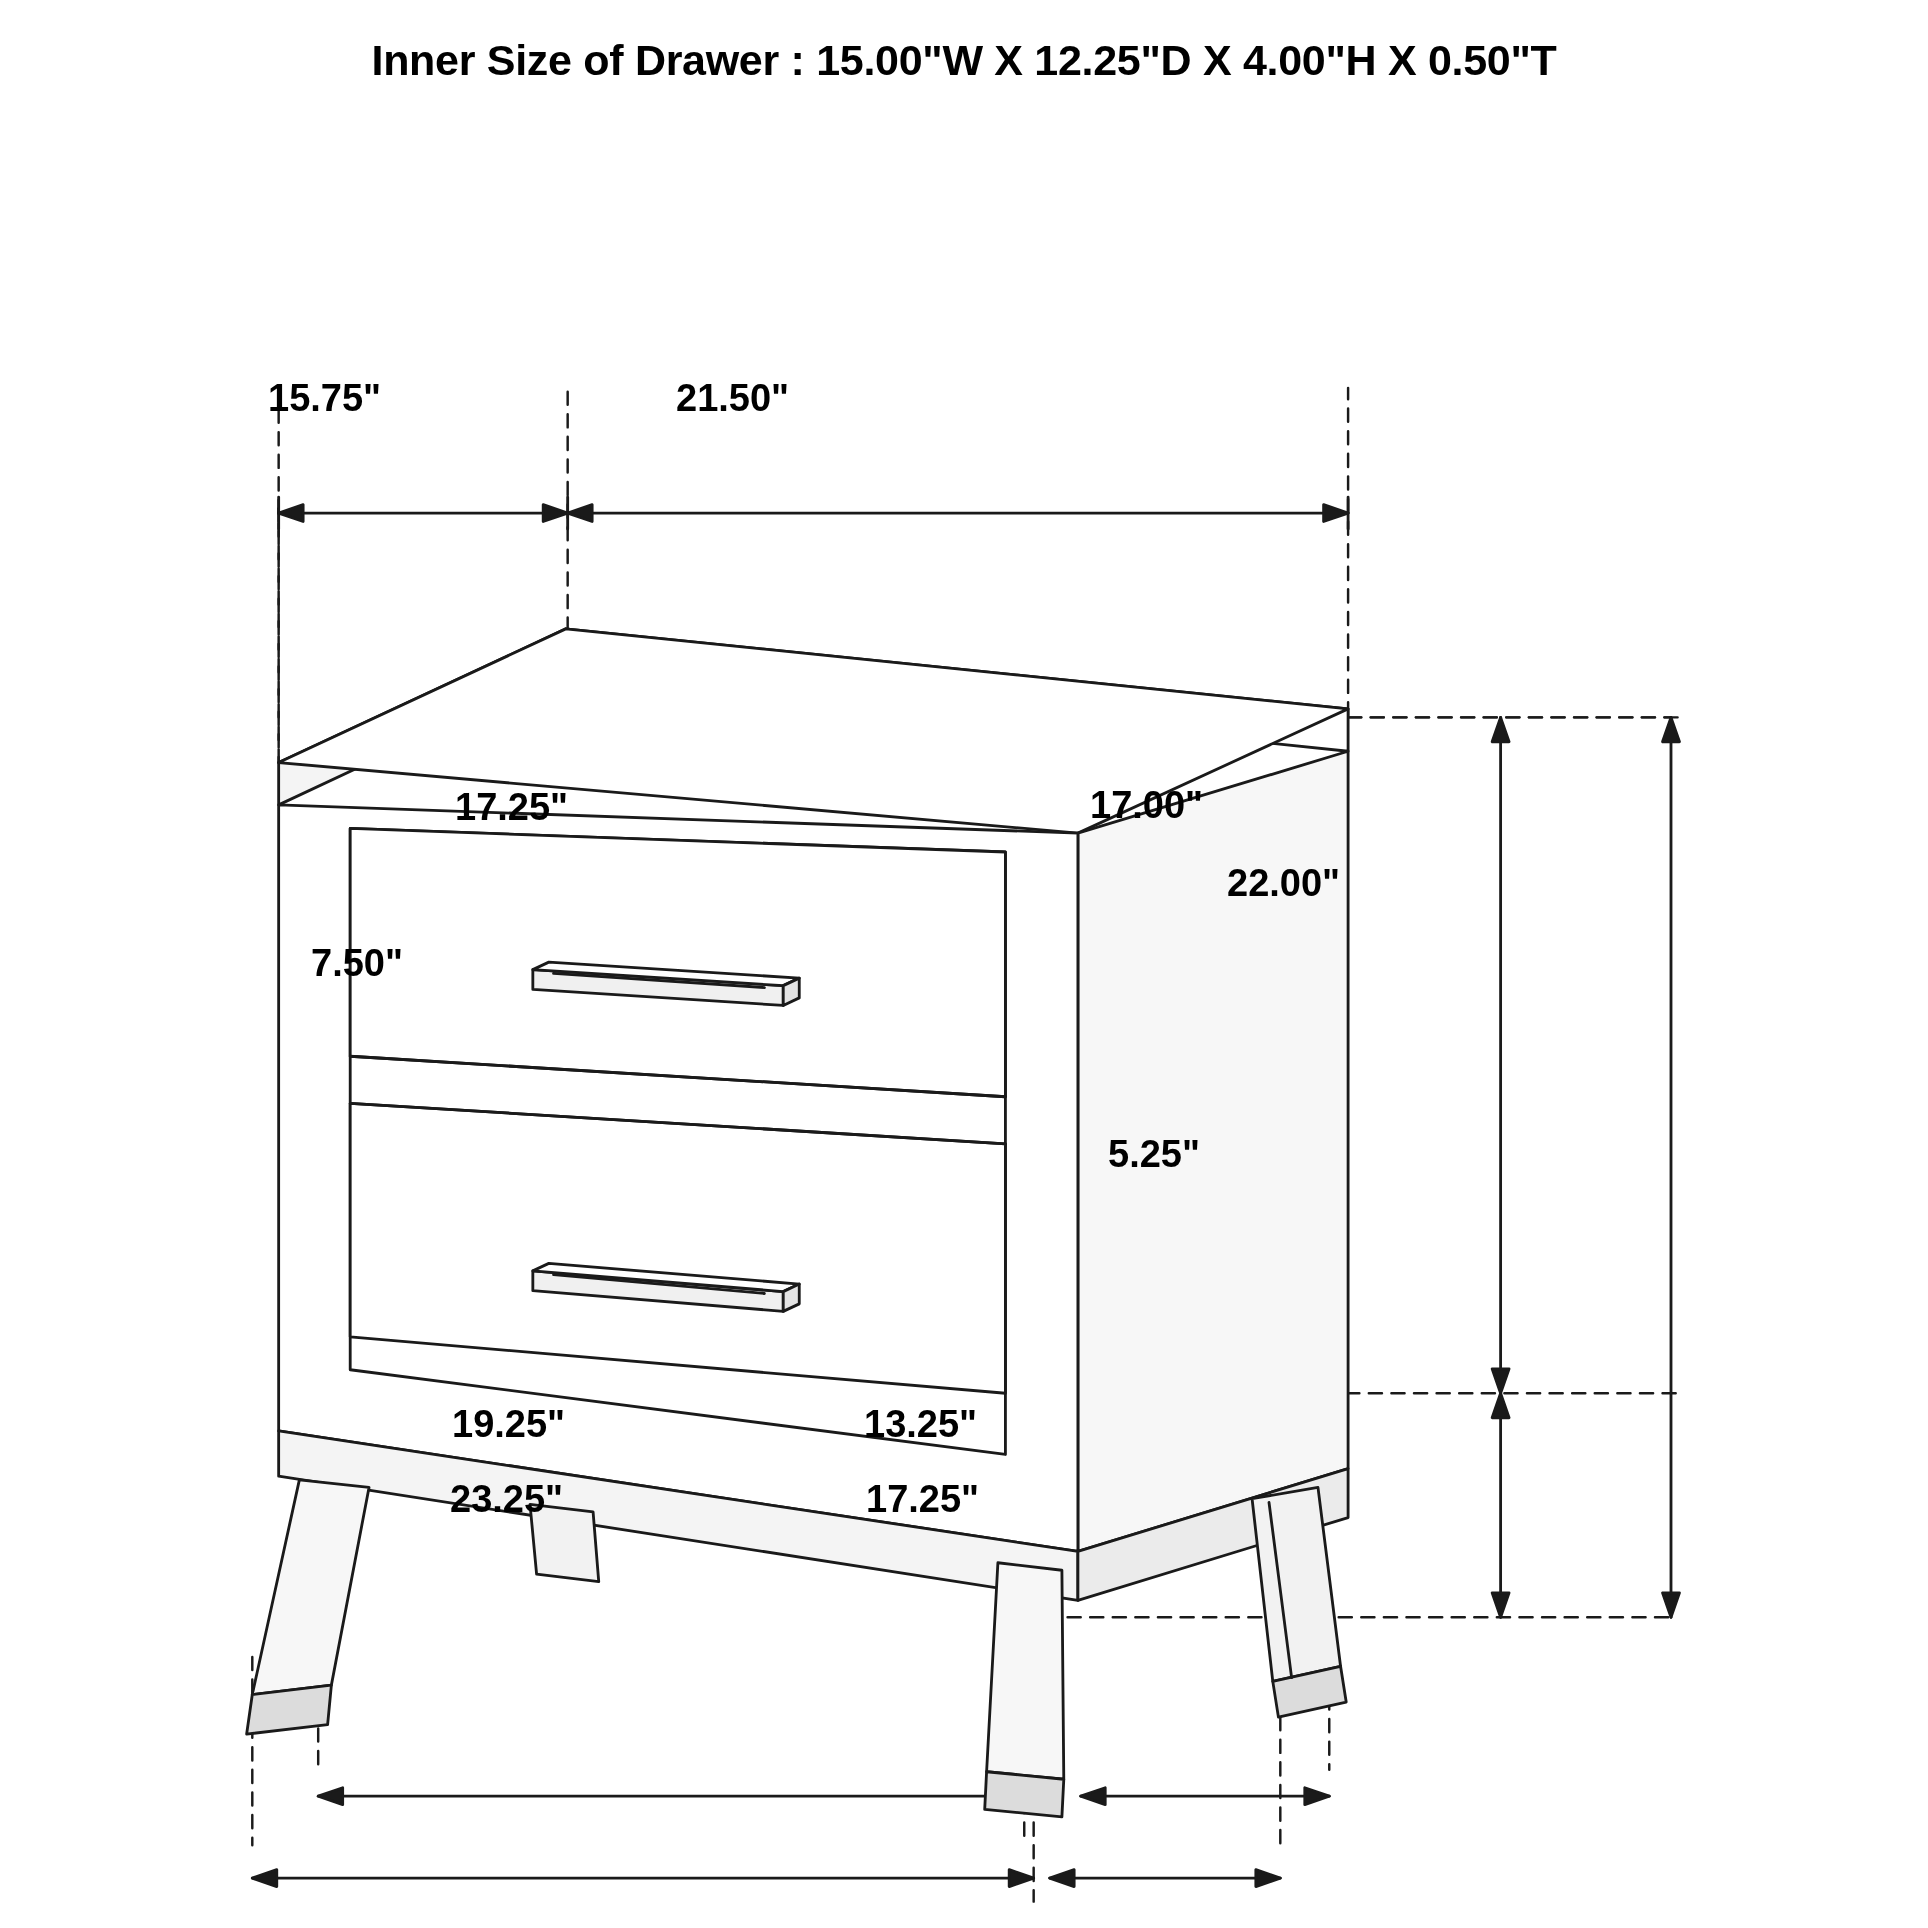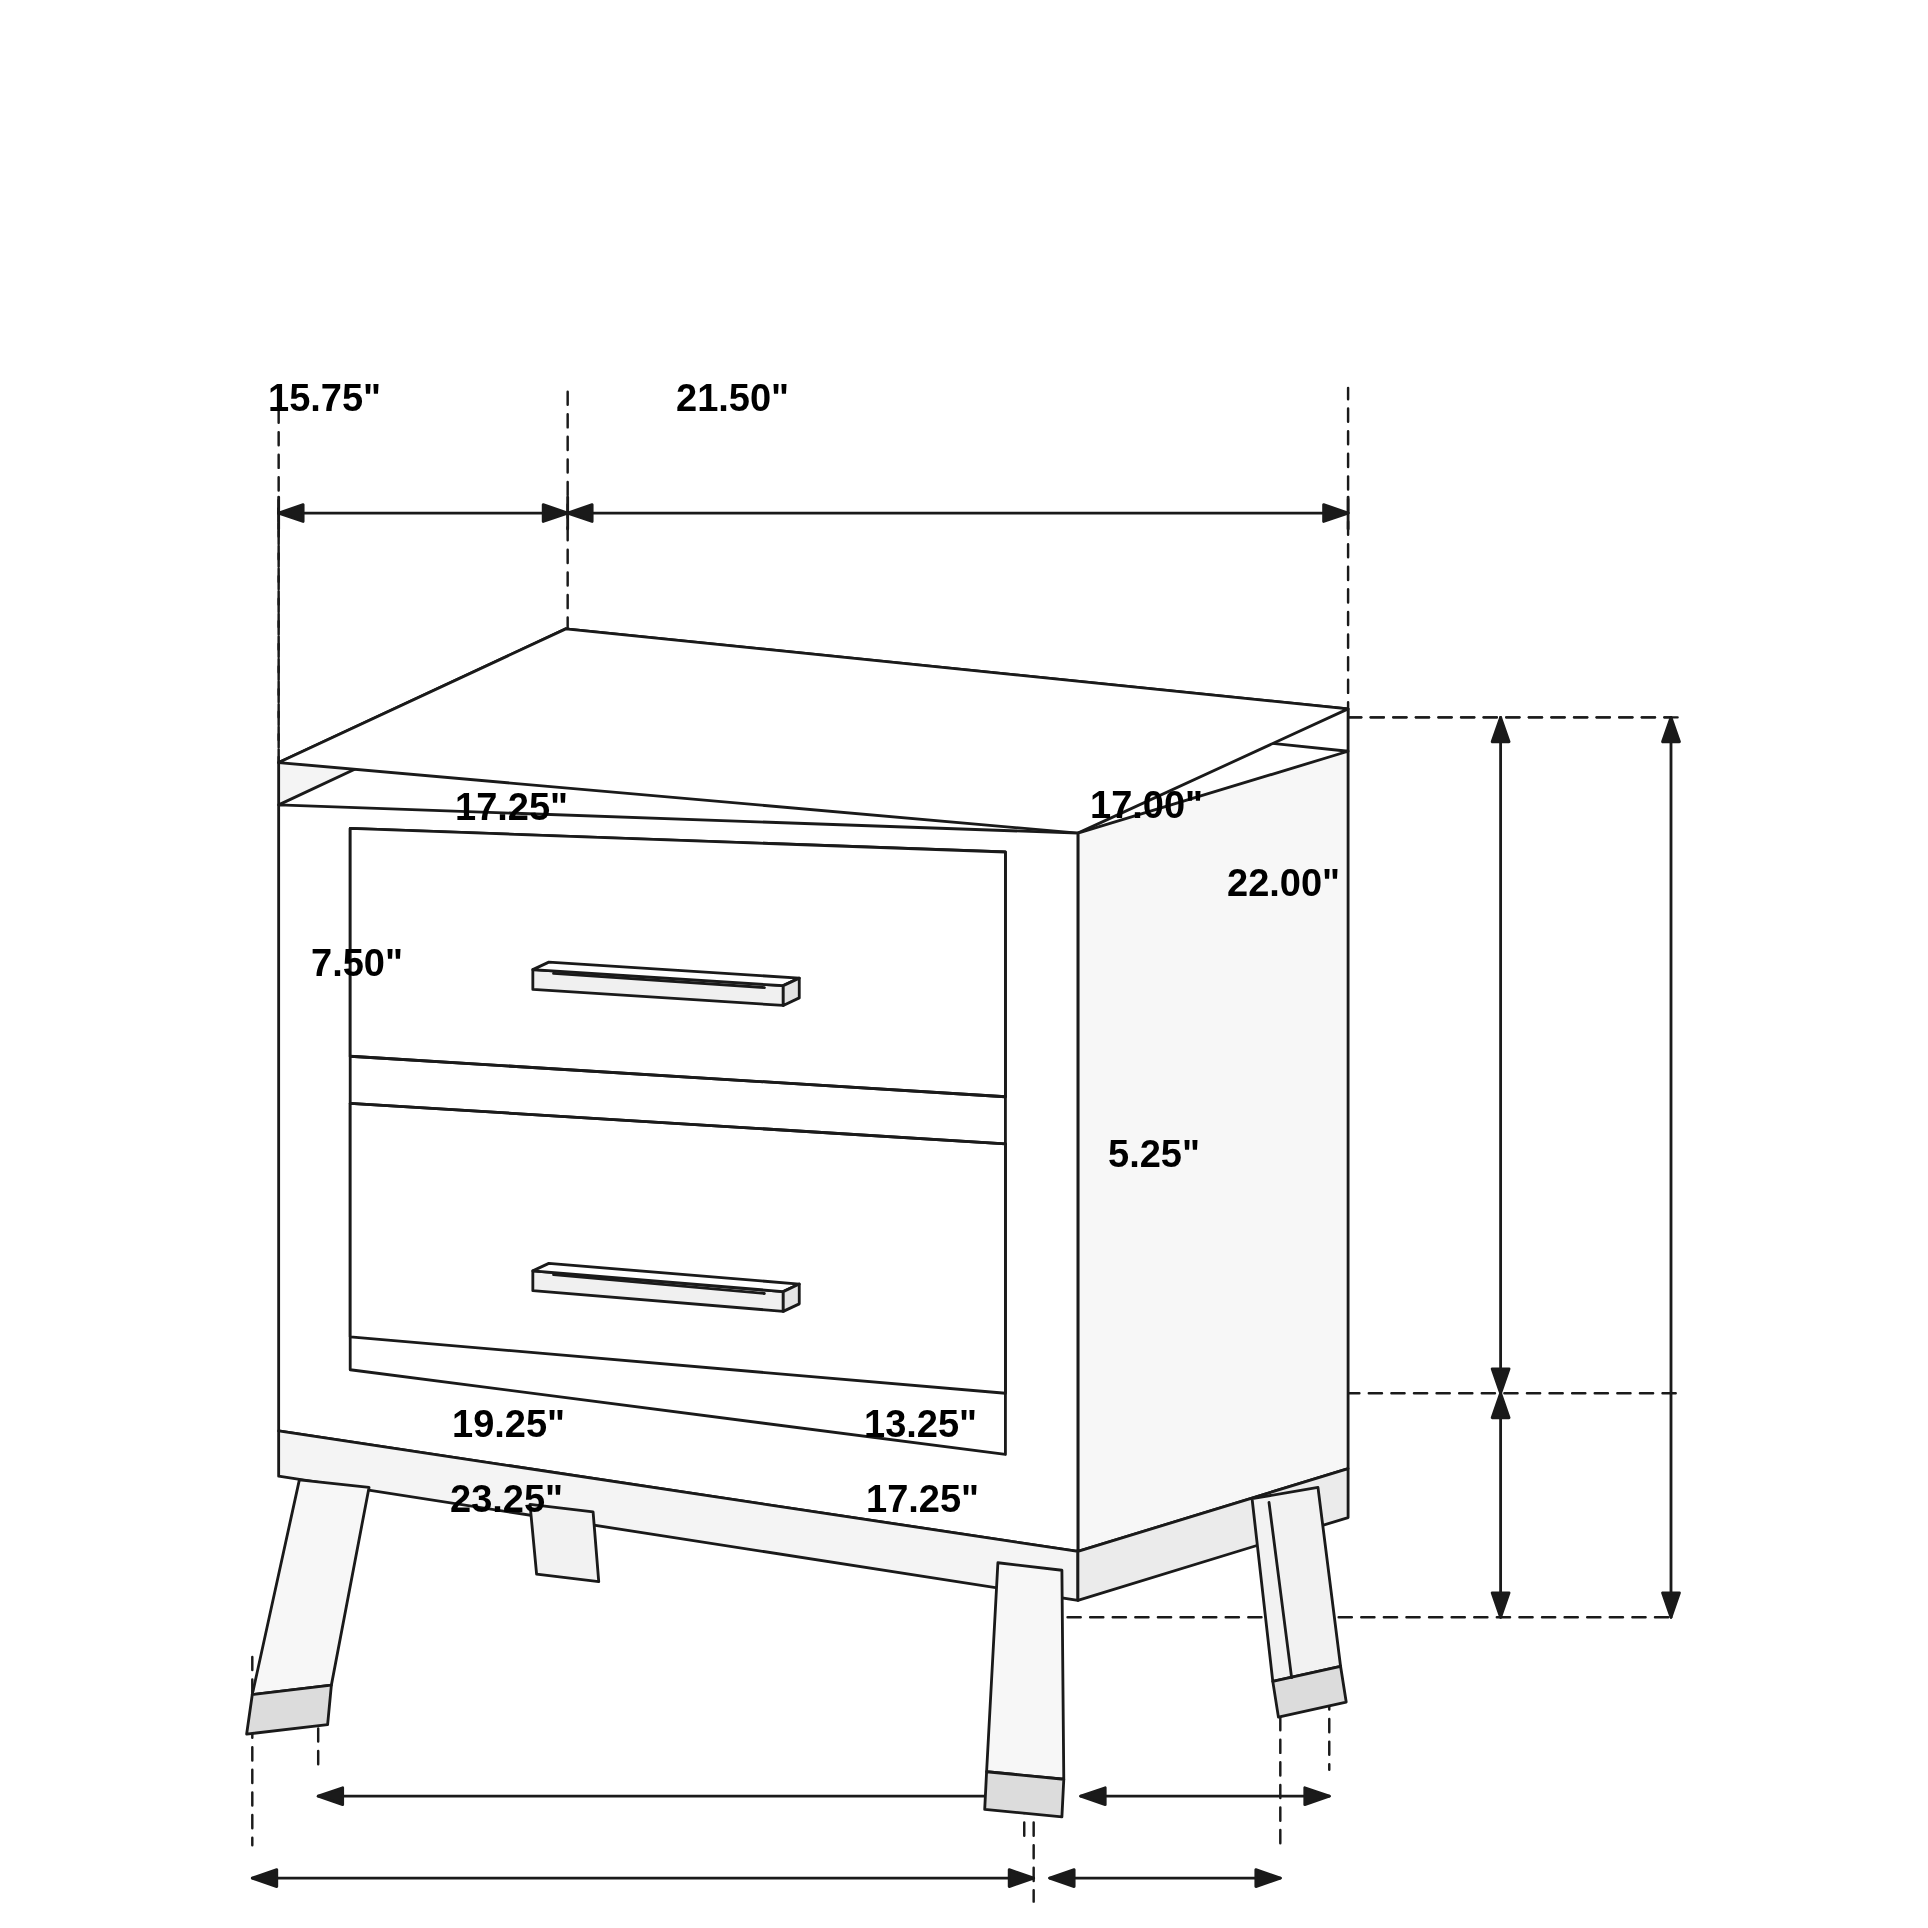--- a/index.html
+++ b/index.html
@@ -43,20 +43,21 @@
     font-size: 38px;
     font-weight: bold;
     white-space: nowrap;
   }
 </style>
 </head>
 <body>
 
 <div id="page">
 
+  <div id="title">Inner Size of Drawer : 15.00"W X 12.25"D X 4.00"H X 0.50"T</div>
 
   <svg id="drawing" viewBox="0 0 2048 2048">
 
     <g fill="none" stroke="#1a1a1a" stroke-width="3" stroke-linejoin="round" stroke-linecap="round">
 
       <g stroke-dasharray="14 10" stroke-width="2.6">
 
         <line x1="296" y1="540" x2="296" y2="810"></line>
         <line x1="296" y1="810" x2="296" y2="540"></line>
         <line x1="296" y1="545" x2="296" y2="412"></line>

